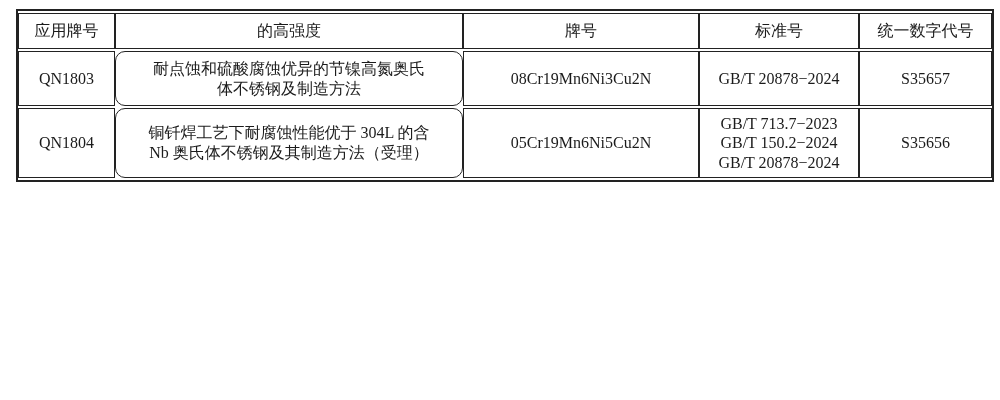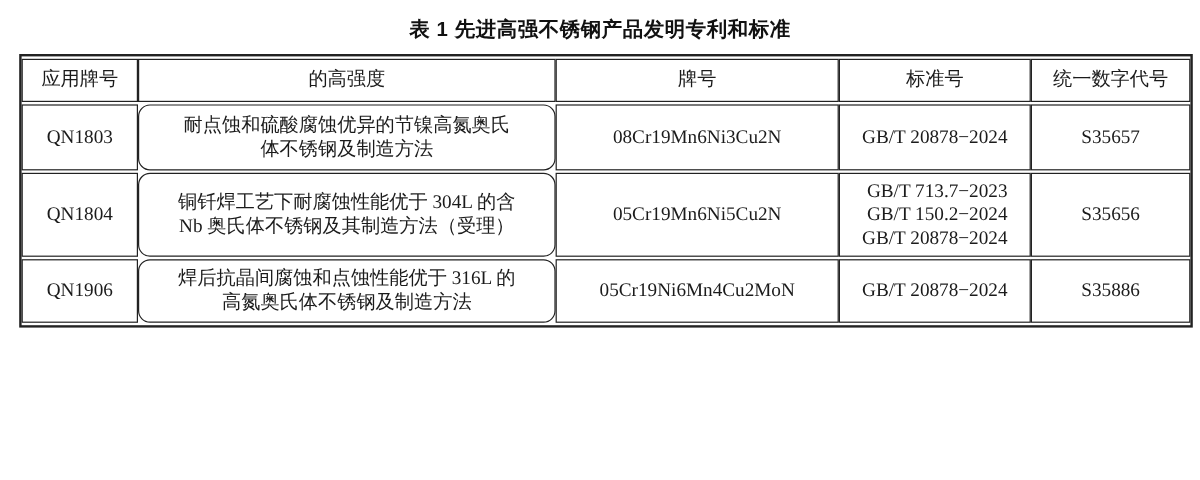--- a/index.html
+++ b/index.html
@@ -50,31 +50,30 @@
   .patent-table .row-header  { height: 36px; }
   .patent-table .row-r0 { height: 55px; }
   .patent-table .row-r1 { height: 70px; }
   .patent-table .row-r2 { height: 53px; }
   .patent-table .row-r3 { height: 51px; }
   .patent-table .row-r4 { height: 49px; }
   .cell-multiline { white-space: pre-line; border-radius: 10px; }
   .std-cell { text-align: center; }
   .std-cell .std-block {
     display: inline-block;
-    text-align: right;
+    text-align: center;
     white-space: pre-line;
   }
   .codes-cell { white-space: pre-line; }
 </style>
 </head>
 <body>
 
 <div class="page">
 
-  <div class="table-title">表 1  先进高强不锈钢产品发明专利和标准</div>
 
   <table class="patent-table">
     <colgroup>
       <col style="width: 97px;">
       <col style="width: 348px;">
       <col style="width: 236px;">
       <col style="width: 160px;">
       <col style="width: 133px;">
     </colgroup>
     <thead>
@@ -98,24 +97,16 @@
       <tr class="row-r1">
         <td>QN1804</td>
         <td class="cell-multiline">铜钎焊工艺下耐腐蚀性能优于 304L 的含
 Nb 奥氏体不锈钢及其制造方法（受理）</td>
         <td>05Cr19Mn6Ni5Cu2N</td>
         <td class="std-cell"><span class="std-block">GB/T 713.7−2023
 GB/T 150.2−2024
 GB/T 20878−2024</span></td>
         <td class="codes-cell">S35656</td>
       </tr>
-      <tr class="row-r2">
-        <td>QN1906</td>
-        <td class="cell-multiline">焊后抗晶间腐蚀和点蚀性能优于 316L 的
-高氮奥氏体不锈钢及制造方法</td>
-        <td>05Cr19Ni6Mn4Cu2MoN</td>
-        <td class="std-cell"><span class="std-block">GB/T 20878−2024</span></td>
-        <td class="codes-cell">S35886</td>
-      </tr>
     </tbody>
   </table>
 
 </div>
 
 </body></html>

